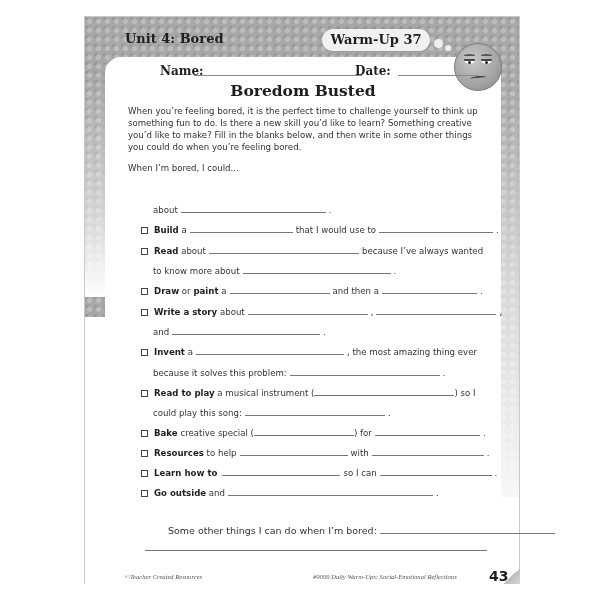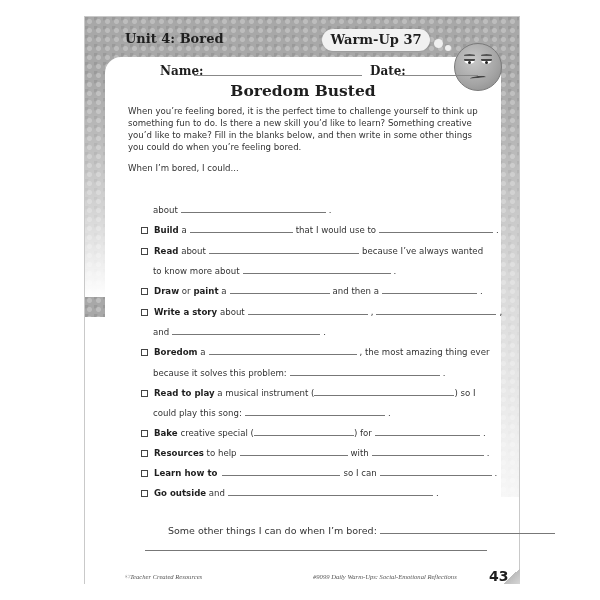--- a/index.html
+++ b/index.html
@@ -124,21 +124,21 @@
       </div>
     <div class="eye r">
         <div class="pupil"></div>
       </div>
     <div class="mouth"></div>
   </div>
 
   <div class="name-row">
     <span class="lbl" style="left:0">Name:</span>
     <div class="line" style="left:34px;width:168px"></div>
-    <span class="lbl" style="left:210px">Date:</span>
+    <span class="lbl" style="left:195px">Date:</span>
     <div class="line" style="left:238px;width:80px"></div>
   </div>
 
   <div class="title">Boredom Busted</div>
   <div class="intro">When you’re feeling bored, it is the perfect time to challenge yourself to think up something fun to do. Is there a new skill you’d like to learn? Something creative you’d like to make? Fill in the blanks below, and then write in some other things you could do when you’re feeling bored.</div>
   <div class="lead">When I’m bored, I could...</div>
 
   <div class="cont" style="top:187px">
     <span>about</span><span class="blank" style="width:145px"></span><span>.</span>
   </div>
@@ -159,21 +159,21 @@
   </div>
 
   <div class="item" style="top:289px">
     <span class="cb"></span><b>Write a story</b><span> about</span><span class="blank" style="width:120px"></span><span>,</span><span class="blank" style="width:120px"></span><span>,</span>
   </div>
   <div class="cont" style="top:309px">
     <span>and</span><span class="blank" style="width:148px"></span><span>.</span>
   </div>
 
   <div class="item" style="top:329px">
-    <span class="cb"></span><b>Boredom</b><span> a</span><span class="blank" style="width:148px"></span><span>, the most amazing thing ever</span>
+    <span class="cb"></span><b>Invent</b><span> a</span><span class="blank" style="width:148px"></span><span>, the most amazing thing ever</span>
   </div>
   <div class="cont" style="top:350px">
     <span>because it solves this problem:</span><span class="blank" style="width:150px"></span><span>.</span>
   </div>
 
   <div class="item" style="top:370px">
     <span class="cb"></span><b>Read to play</b><span> a musical instrument (</span><span class="blank" style="width:140px;margin:0"></span><span>) so I</span>
   </div>
   <div class="cont" style="top:390px">
     <span>could play this song:</span><span class="blank" style="width:140px"></span><span>.</span>

